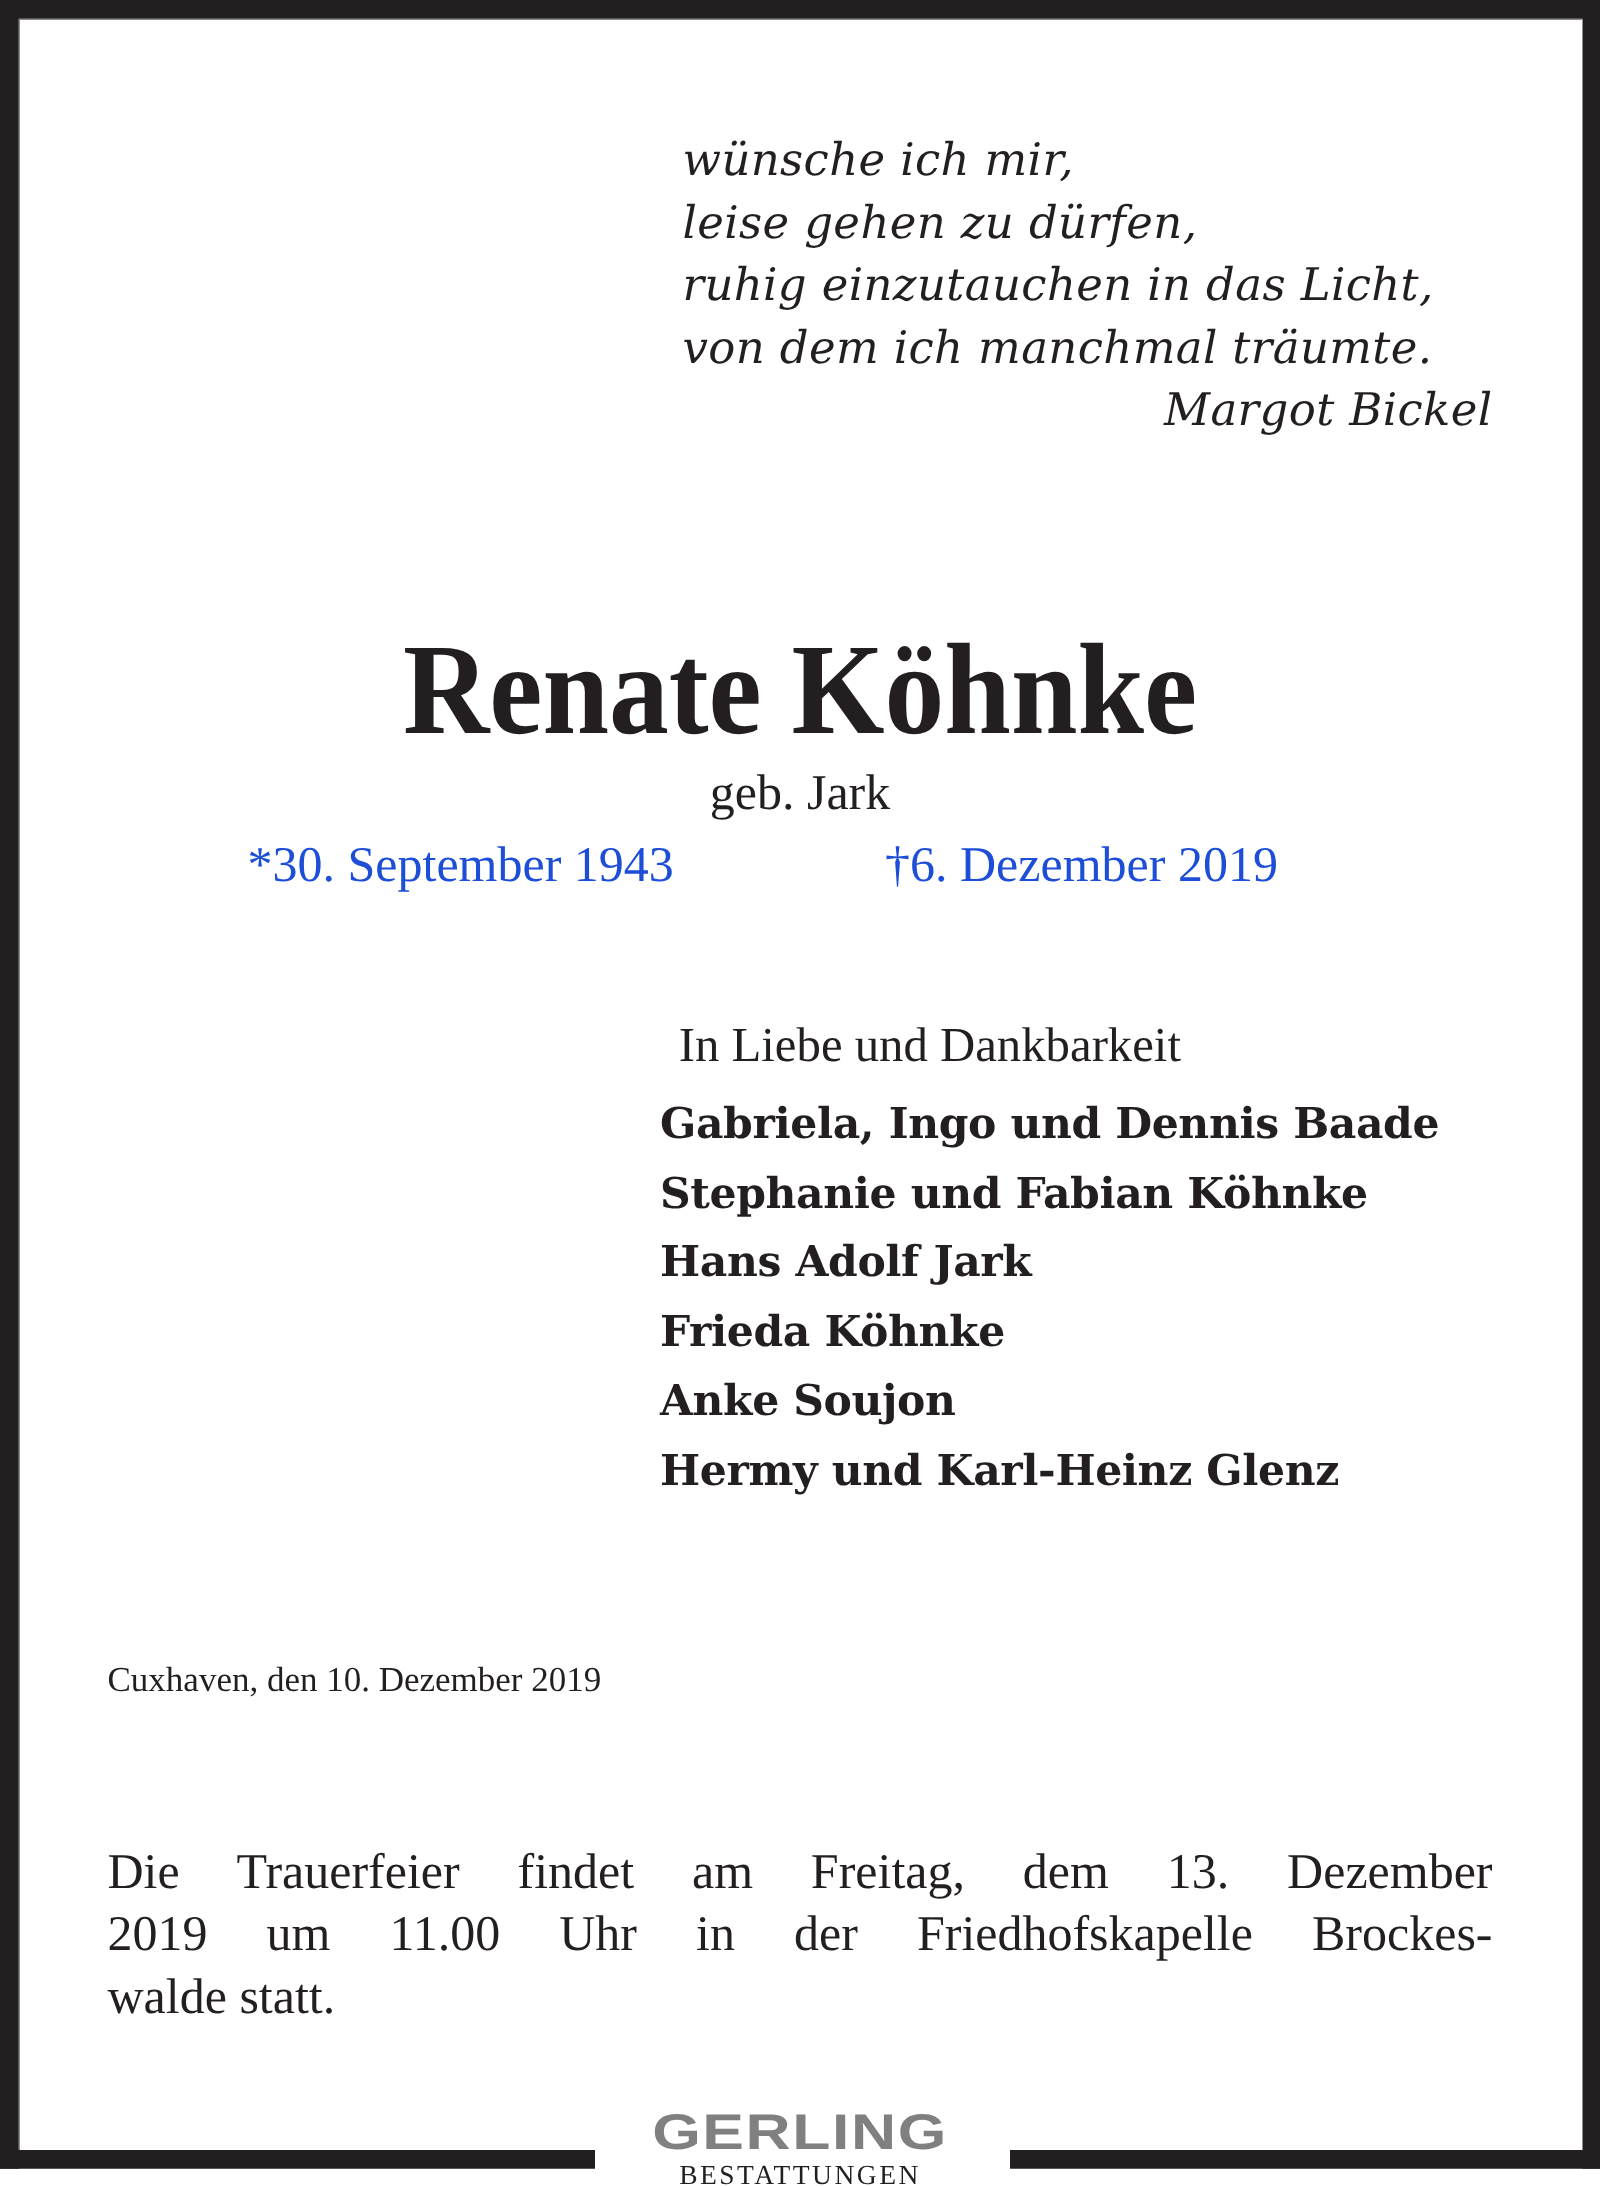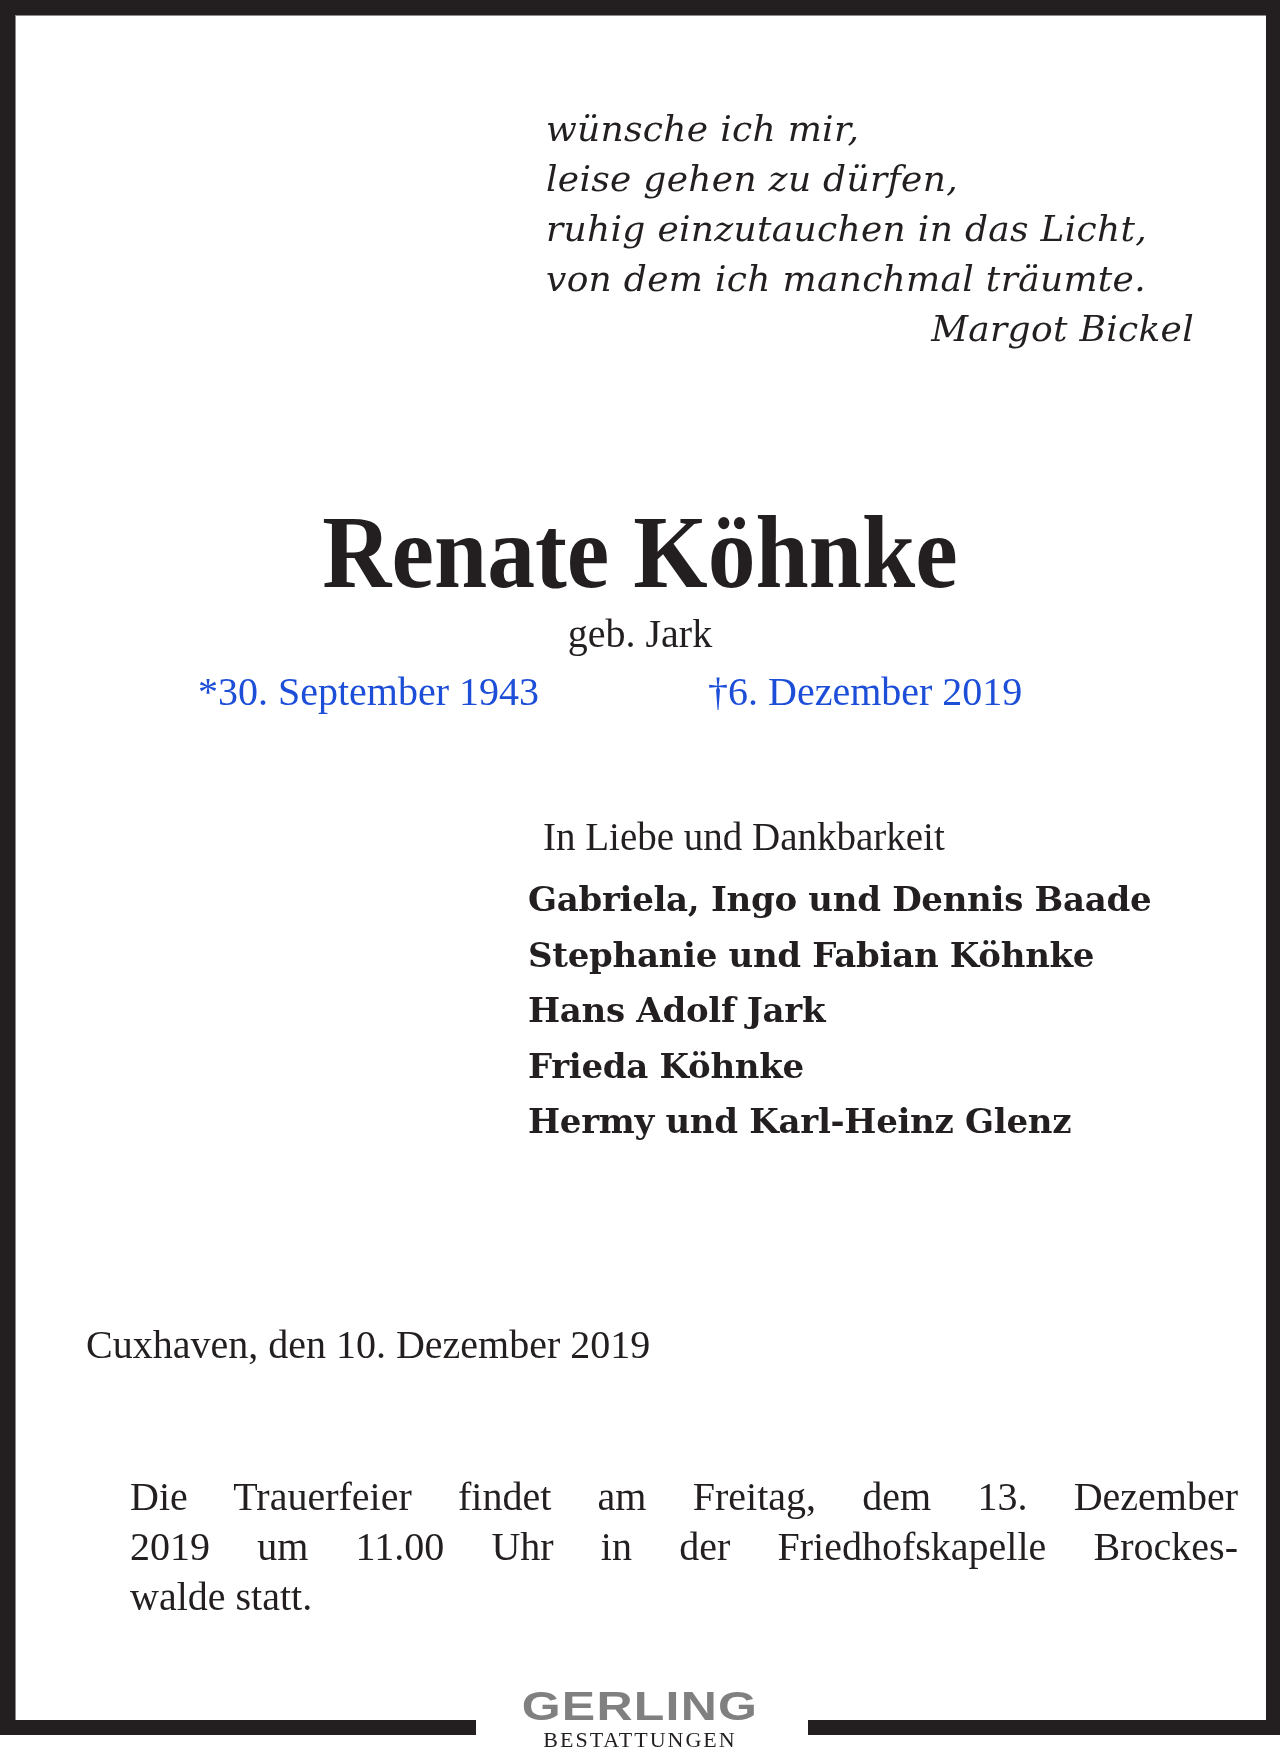--- a/index.html
+++ b/index.html
@@ -113,33 +113,32 @@
       white-space: nowrap;
       letter-spacing: -0.3px;
       transform-origin: left center;
     }
 
     .place-date {
       position: absolute;
       left: 86px;
       top: 1320px;
       font-family: "Liberation Serif", serif;
-      font-size: 40px;
+      font-size: 28px;
       line-height: 50px;
       white-space: nowrap;
     }
     .service-info {
       position: absolute;
       left: 86px;
       top: 1472px;
       width: 1108px;
       font-family: "Liberation Serif", serif;
       font-size: 40px;
       line-height: 50px;
-      margin-left: 44px;
     }
     .service-info .line {
       display: block;
       text-align: justify;
       text-align-last: justify;
       white-space: nowrap;
     }
     .service-info .line.last {
       text-align-last: left;
     }
@@ -191,20 +190,21 @@
 <div class="birth-name">geb. Jark</div>
 <div class="dates date-birth">*30. September 1943</div>
 <div class="dates date-death">†6. Dezember 2019</div>
 
 <div class="mourners">
   <div class="mourners-intro">In Liebe und Dankbarkeit</div>
   <div class="mourner">Gabriela, Ingo und Dennis Baade</div>
   <div class="mourner">Stephanie und Fabian Köhnke</div>
   <div class="mourner">Hans Adolf Jark</div>
   <div class="mourner">Frieda Köhnke</div>
+  <div class="mourner">Anke Soujon</div>
   <div class="mourner">Hermy und Karl-Heinz Glenz</div>
 </div>
 
 <div class="place-date">Cuxhaven, den 10. Dezember 2019</div>
 
 <div class="service-info">
   <span class="line">Die Trauerfeier findet am Freitag, dem 13. Dezember</span>
   <span class="line">2019 um 11.00 Uhr in der Friedhofskapelle Brockes-</span>
   <span class="line last">walde statt.</span>
 </div>

